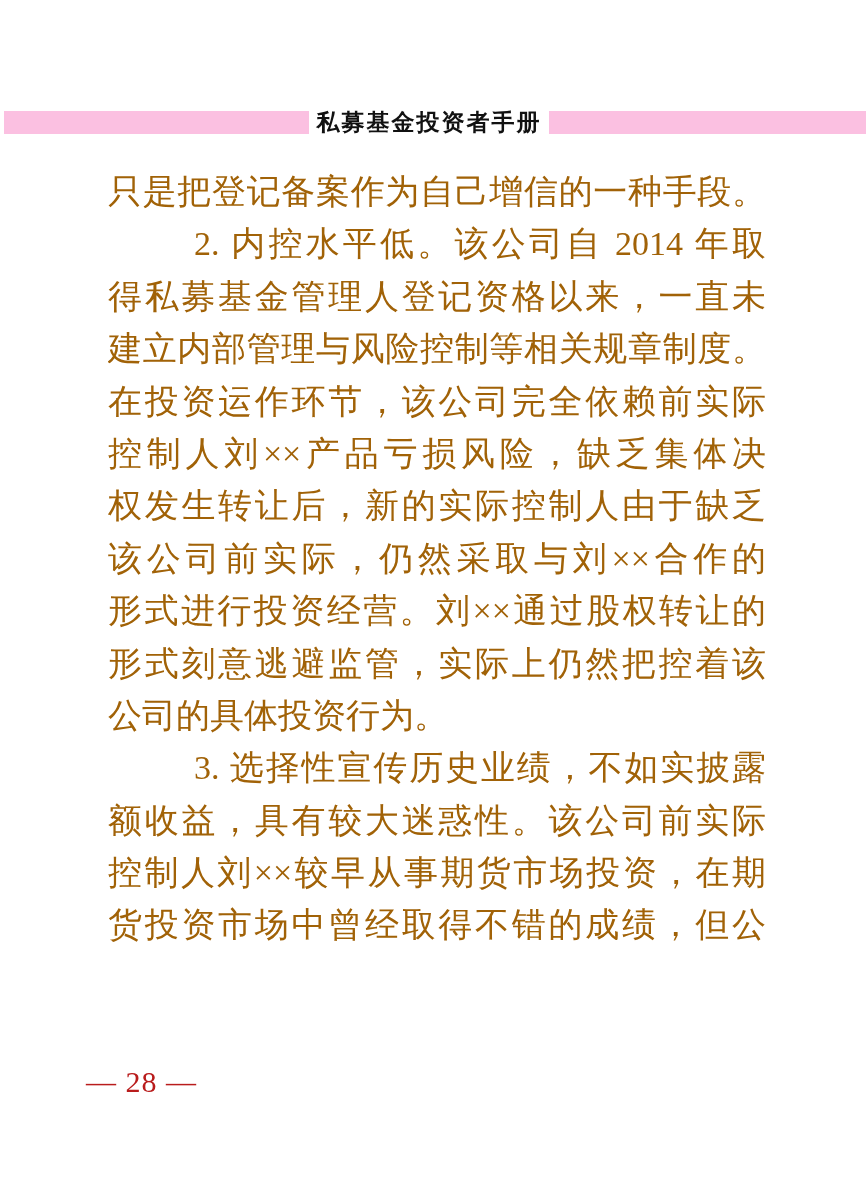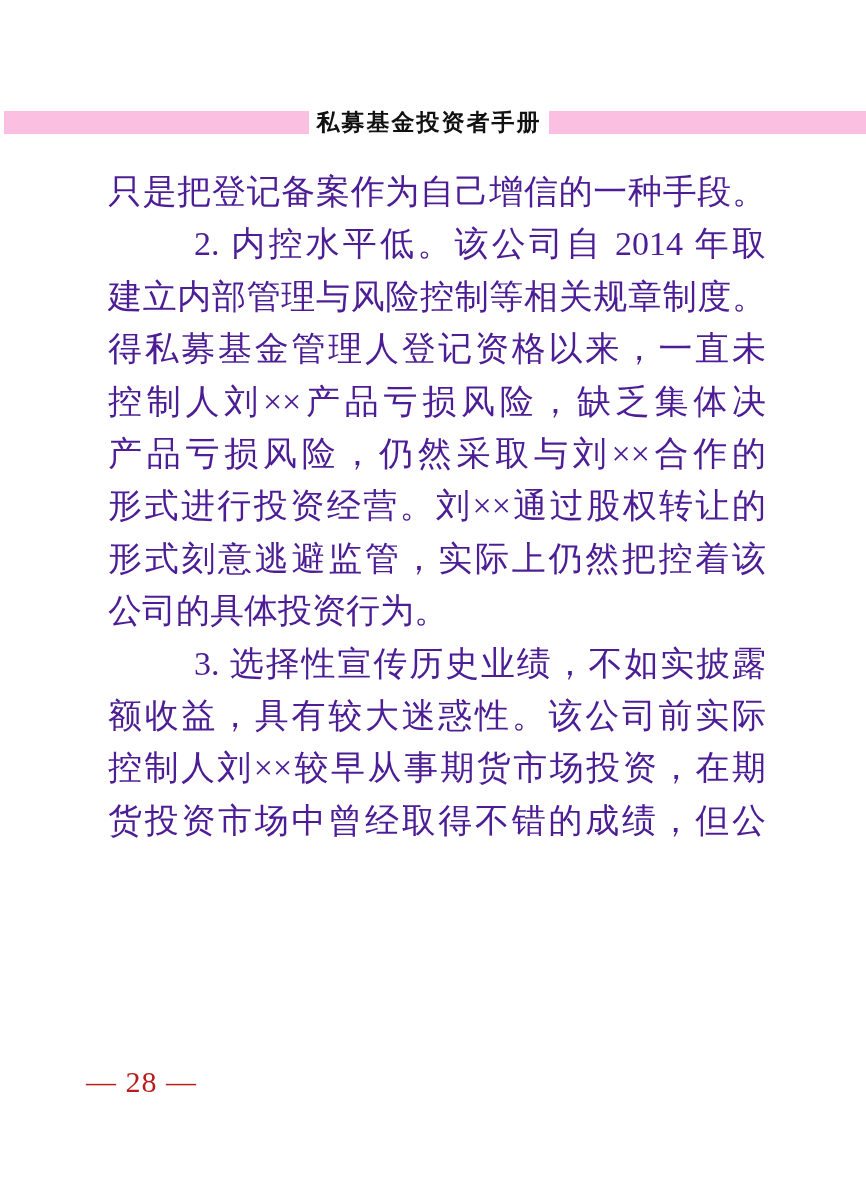--- a/index.html
+++ b/index.html
@@ -33,21 +33,21 @@
     letter-spacing: 2px;
     color: #111111;
     white-space: nowrap;
   }
   
   .text-block {
     position: absolute;
     left: 108px;
     top: 166px;
     width: 658px;
-    color: #4c1d95;
+    color: #a16207;
   }
   .line {
     font-size: 34px;
     height: 52.4px;
     line-height: 52.4px;
     text-align: justify;
     text-align-last: justify;
     overflow: hidden;
   }
   .line.no-justify {
@@ -74,24 +74,26 @@
 
   <div class="hbar hbar-left" style="background: rgb(251, 192, 225);"></div>
 
   <div class="header-title">私募基金投资者手册</div>
 
   <div class="hbar hbar-right" style="background: rgb(251, 192, 225);"></div>
 
   <div class="text-block">
       <div class="line">只是把登记备案作为自己增信的一种手段。</div>
       <div class="line indent">2. 内控水平低。该公司自 2014 年取</div>
+      <div class="line">得私募基金管理人登记资格以来，一直未</div>
       <div class="line">建立内部管理与风险控制等相关规章制度。</div>
-      <div class="line">得私募基金管理人登记资格以来，一直未</div>
+      <div class="line">在投资运作环节，该公司完全依赖前实际</div>
       <div class="line">控制人刘××产品亏损风险，缺乏集体决</div>
-      <div class="line">产品亏损风险，仍然采取与刘××合作的</div>
+      <div class="line">权发生转让后，新的实际控制人由于缺乏</div>
+      <div class="line">该公司前实际，仍然采取与刘××合作的</div>
       <div class="line">形式进行投资经营。刘××通过股权转让的</div>
       <div class="line">形式刻意逃避监管，实际上仍然把控着该</div>
       <div class="line no-justify">公司的具体投资行为。</div>
       <div class="line indent">3. 选择性宣传历史业绩，不如实披露</div>
       <div class="line">额收益，具有较大迷惑性。该公司前实际</div>
       <div class="line">控制人刘××较早从事期货市场投资，在期</div>
       <div class="line">货投资市场中曾经取得不错的成绩，但公</div>
     </div>
 
   <div class="footer-num">— 28 —</div>

